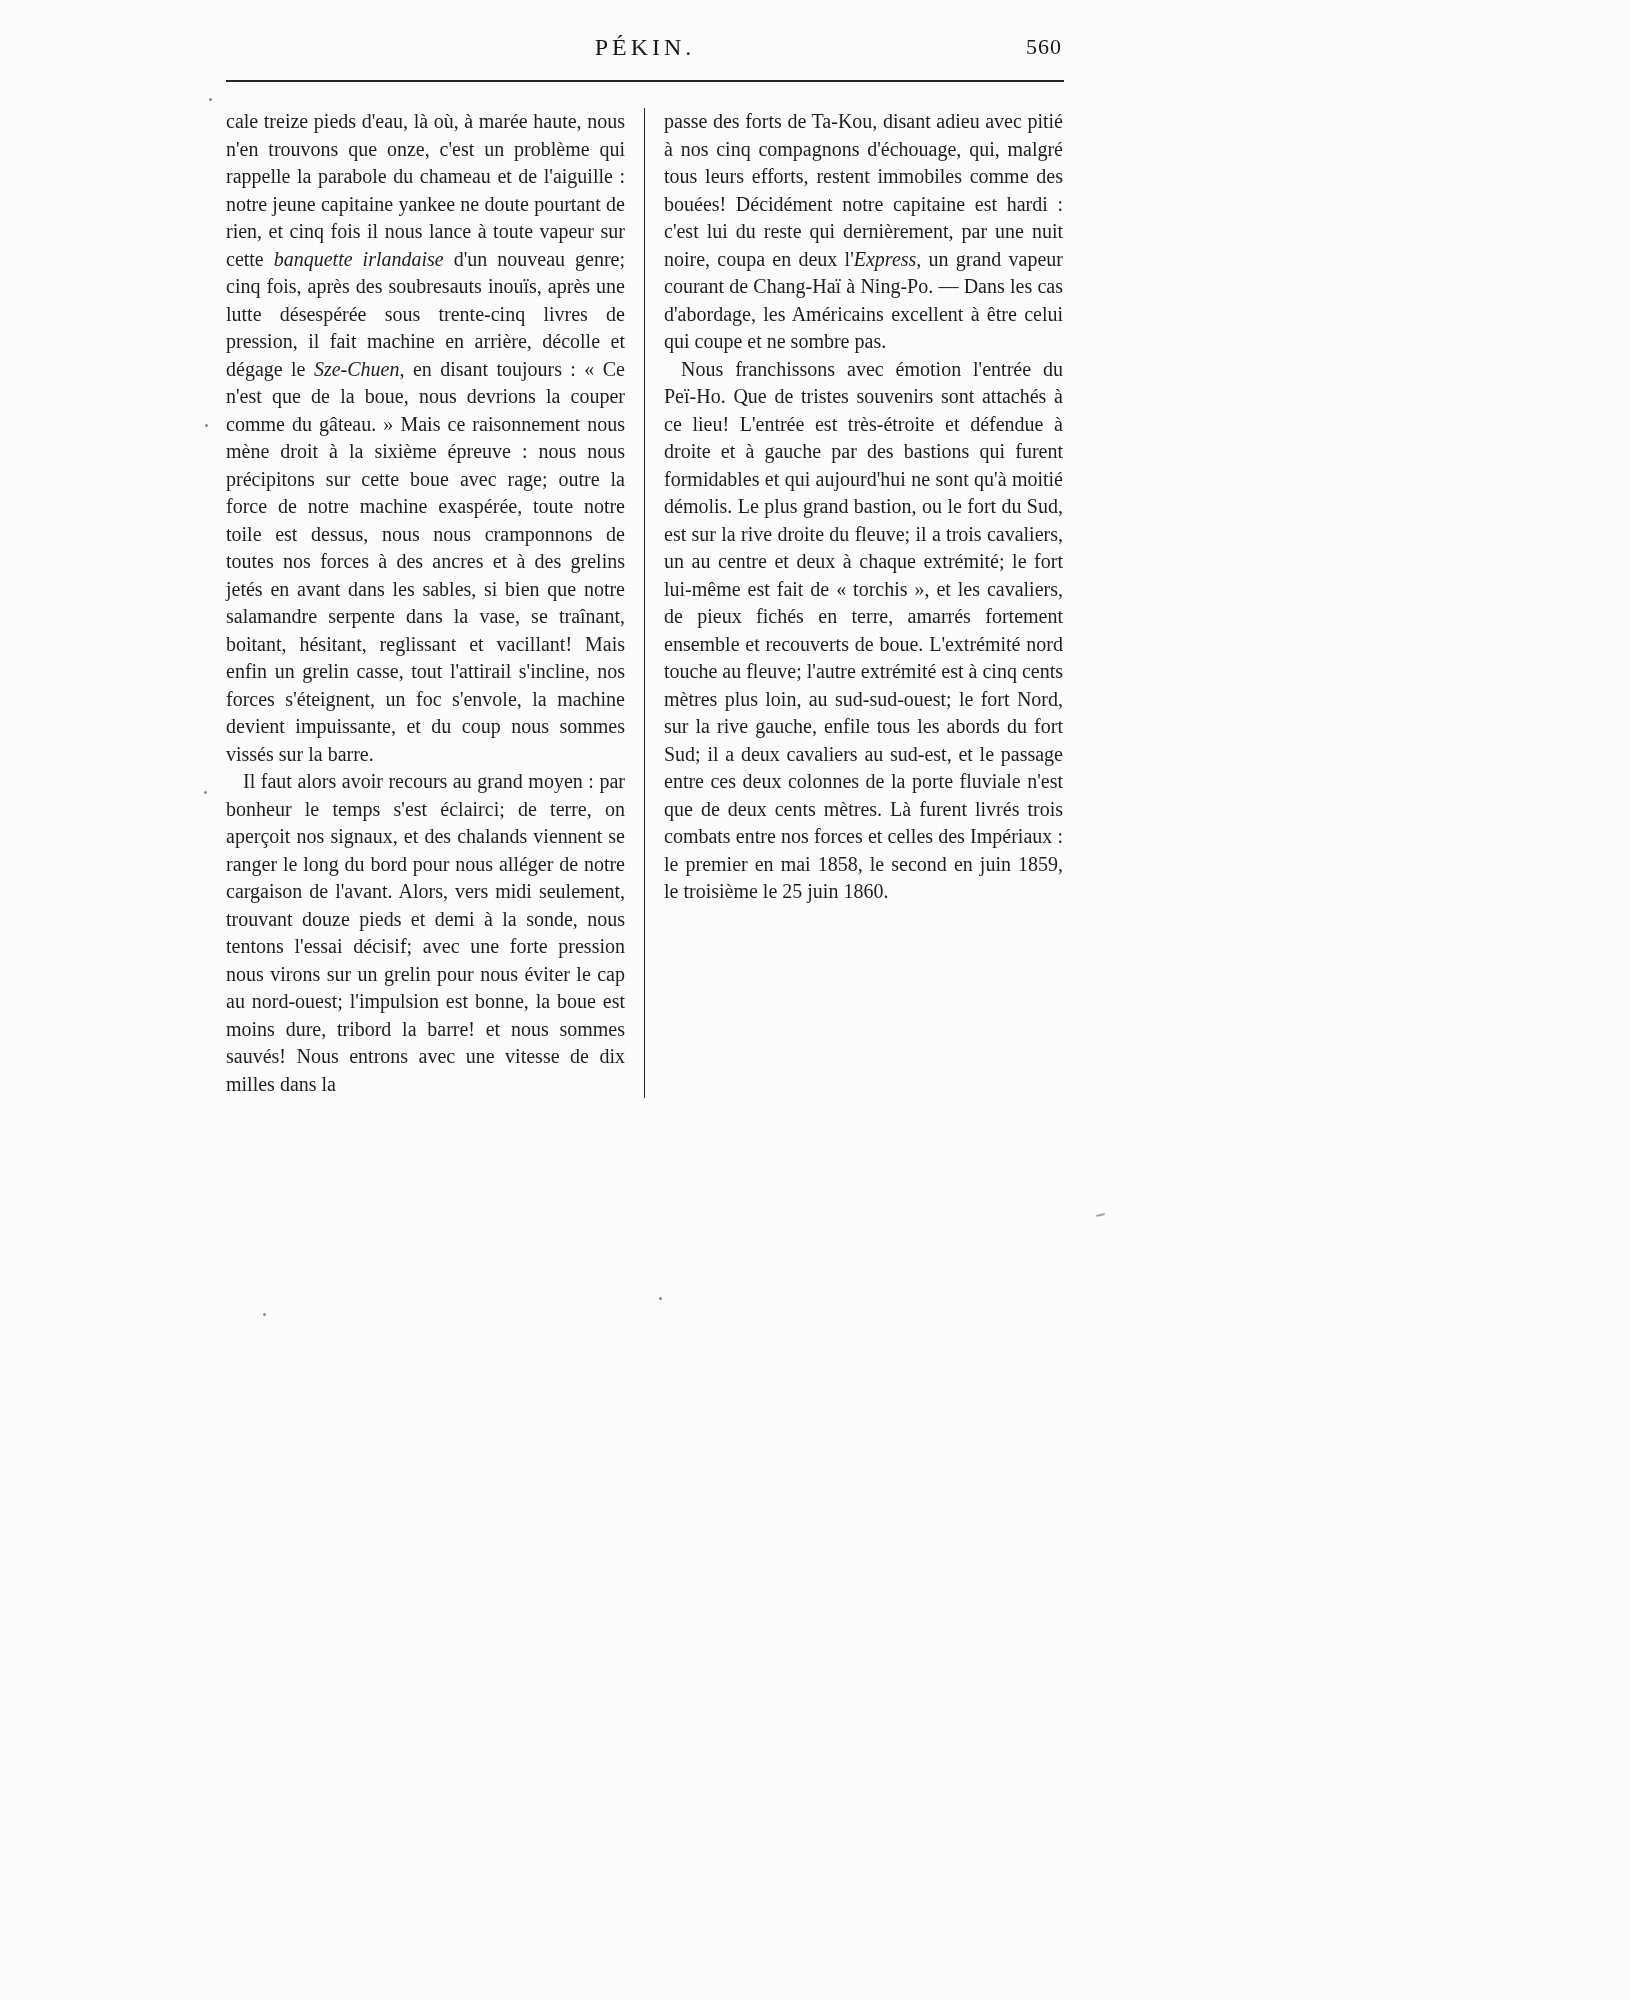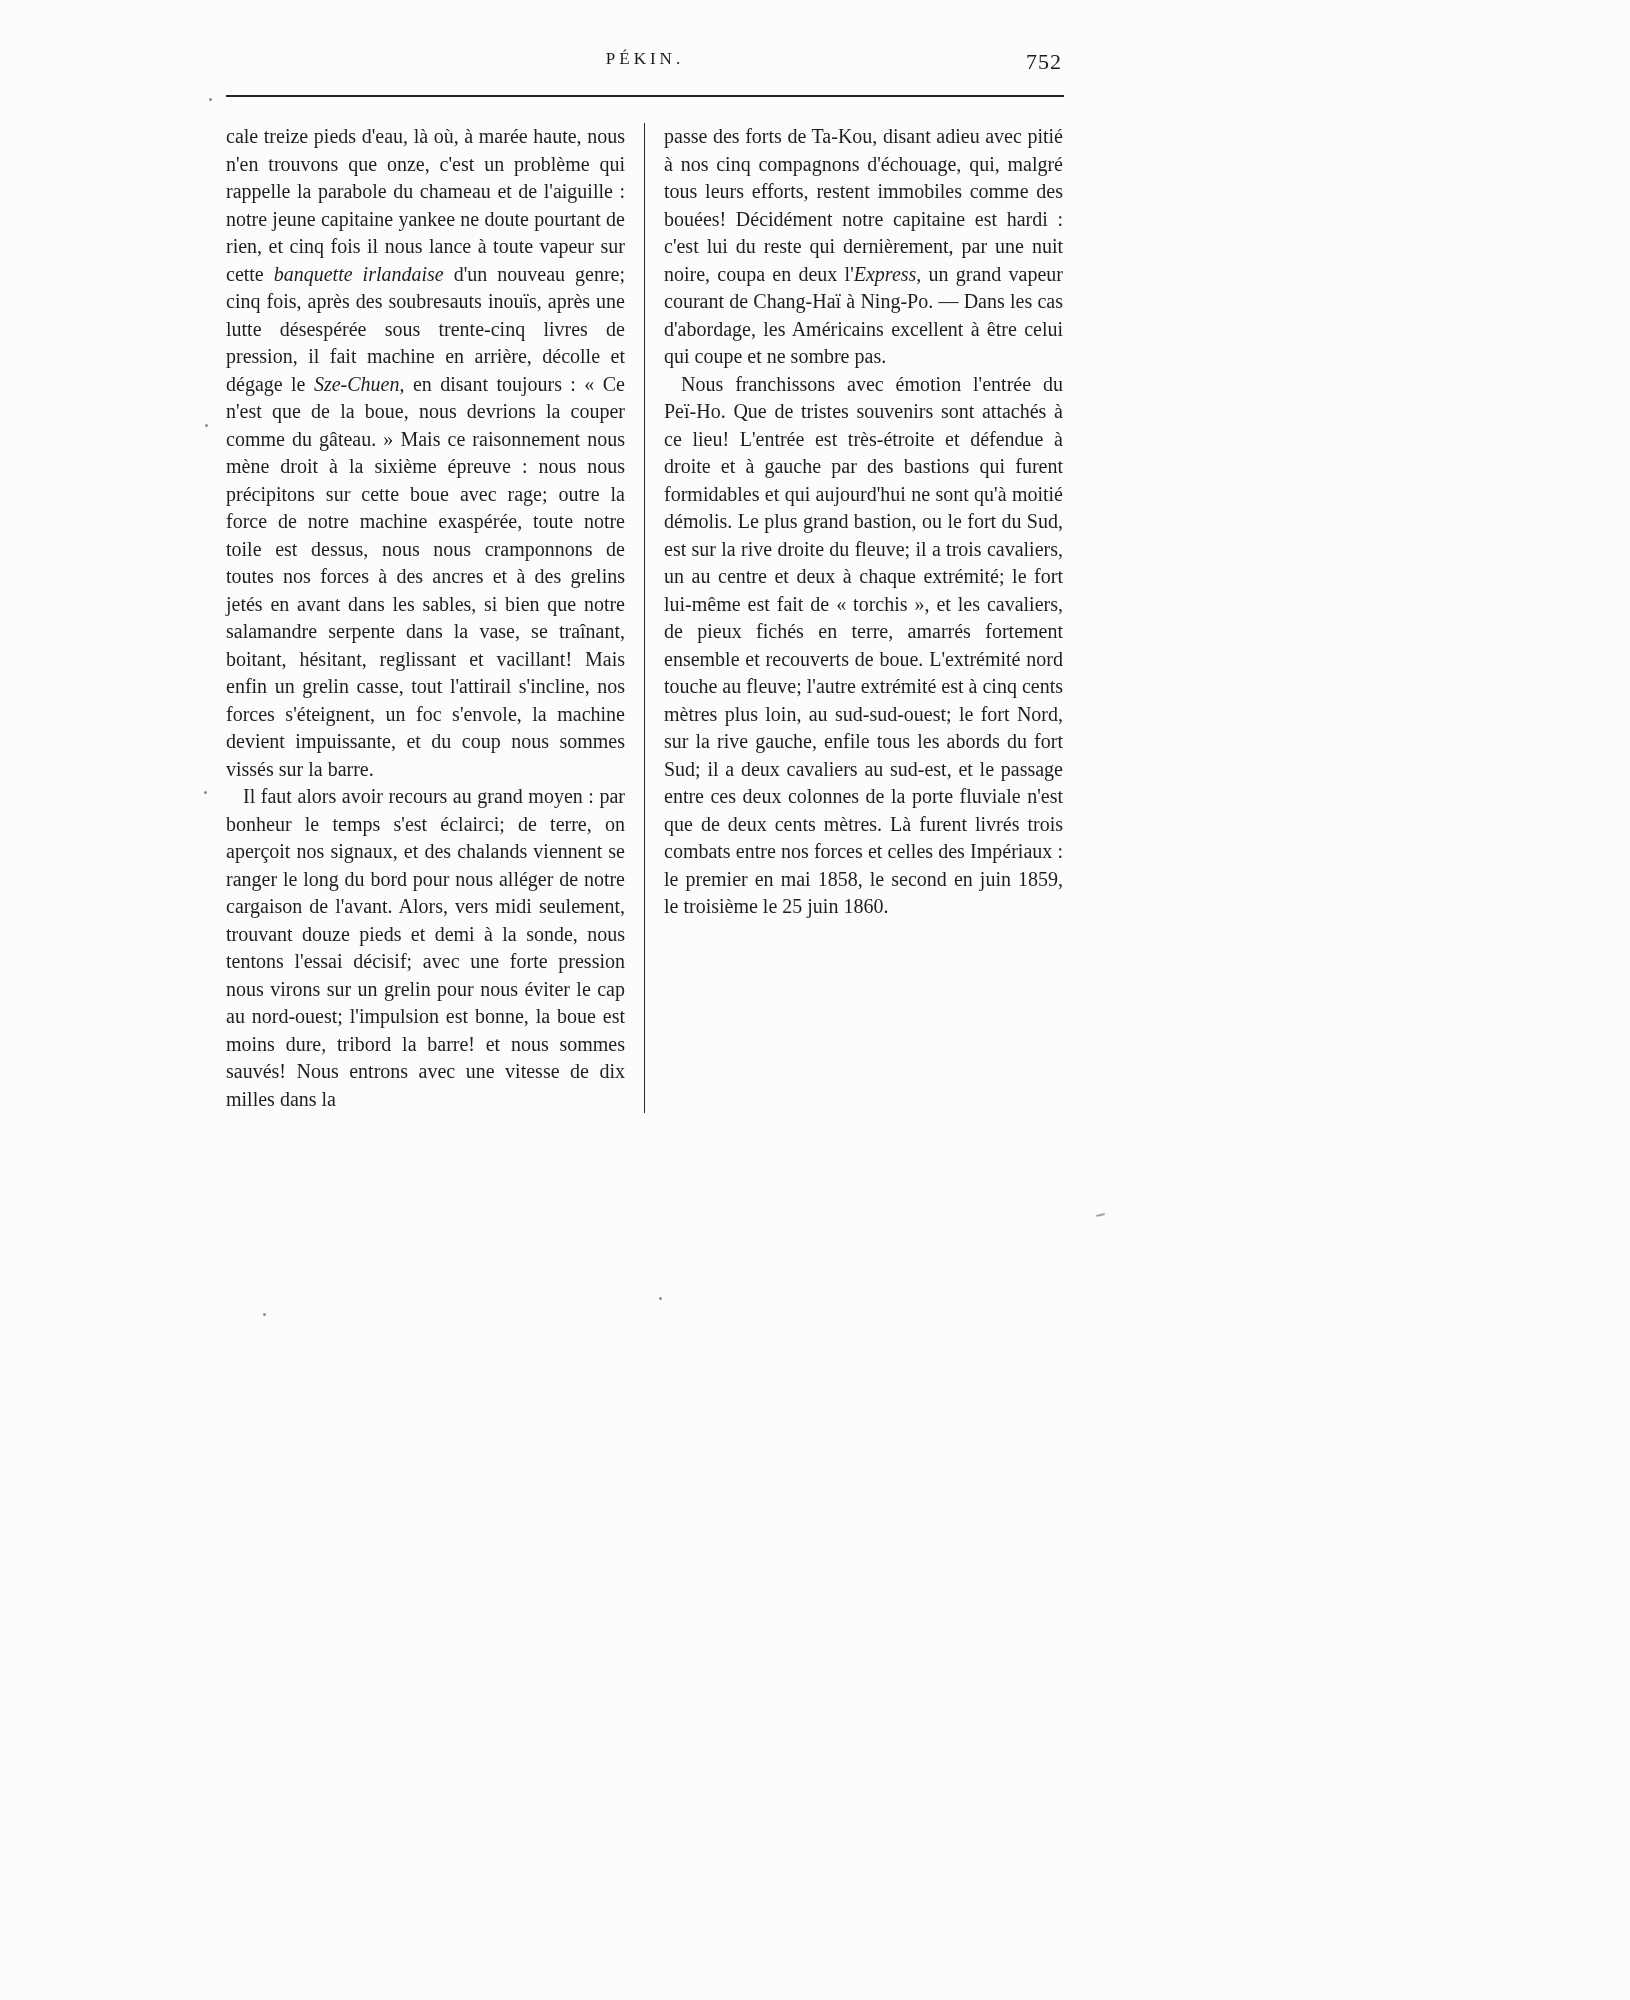--- a/index.html
+++ b/index.html
@@ -20,24 +20,23 @@
     left: 226px;
     top: 34px;
     width: 838px;
   }
   .running-head {
     position: relative;
     height: 34px;
   }
   .running-head .title {
     text-align: center;
-    font-size: 17px;
+    font-size: 24px;
     letter-spacing: 4px;
     color: #191919;
-    margin-top: 15px;
   }
   .running-head .pagenum {
     position: absolute;
     right: 2px;
     top: 0;
     font-size: 22px;
     letter-spacing: 1px;
     color: #191919;
   }
   .head-rule {
@@ -88,21 +87,21 @@
     transform: rotate(-12deg);
     opacity: 0.55;
   }
 </style>
 </head>
 <body>
 
 <div class="page-content">
   <div class="running-head">
     <div class="title">PÉKIN.</div>
-    <div class="pagenum">752</div>
+    <div class="pagenum">560</div>
   </div>
   <hr class="head-rule">
   <div class="columns">
     <div class="col">
         <p class="para"><span>cale treize pieds d'eau, là où, à marée haute, nous n'en trouvons que onze, c'est un problème qui rappelle la parabole du chameau et de l'aiguille : notre jeune capitaine yankee ne doute pourtant de rien, et cinq fois il nous lance à toute vapeur sur cette </span><span class="it">banquette irlandaise</span><span> d'un nouveau genre; cinq fois, après des soubresauts inouïs, après une lutte désespérée sous trente-cinq livres de pression, il fait machine en arrière, décolle et dégage le </span><span class="it">Sze-Chuen</span><span>, en disant toujours : « Ce n'est que de la boue, nous devrions la couper comme du gâteau. » Mais ce raisonnement nous mène droit à la sixième épreuve : nous nous précipitons sur cette boue avec rage; outre la force de notre machine exaspérée, toute notre toile est dessus, nous nous cramponnons de toutes nos forces à des ancres et à des grelins jetés en avant dans les sables, si bien que notre salamandre serpente dans la vase, se traînant, boitant, hésitant, reglissant et vacillant! Mais enfin un grelin casse, tout l'attirail s'incline, nos forces s'éteignent, un foc s'envole, la machine devient impuissante, et du coup nous sommes vissés sur la barre.</span></p>
         <p class="para indent"><span>Il faut alors avoir recours au grand moyen : par bonheur le temps s'est éclairci; de terre, on aperçoit nos signaux, et des chalands viennent se ranger le long du bord pour nous alléger de notre cargaison de l'avant. Alors, vers midi seulement, trouvant douze pieds et demi à la sonde, nous tentons l'essai décisif; avec une forte pression nous virons sur un grelin pour nous éviter le cap au nord-ouest; l'impulsion est bonne, la boue est moins dure, tribord la barre! et nous sommes sauvés! Nous entrons avec une vitesse de dix milles dans la</span></p>
       </div>
     <div class="col-divider"></div>
     <div class="col">
         <p class="para"><span>passe des forts de Ta-Kou, disant adieu avec pitié à nos cinq compagnons d'échouage, qui, malgré tous leurs efforts, restent immobiles comme des bouées! Décidément notre capitaine est hardi : c'est lui du reste qui dernièrement, par une nuit noire, coupa en deux l'</span><span class="it">Express,</span><span> un grand vapeur courant de Chang-Haï à Ning-Po. — Dans les cas d'abordage, les Américains excellent à être celui qui coupe et ne sombre pas.</span></p>

